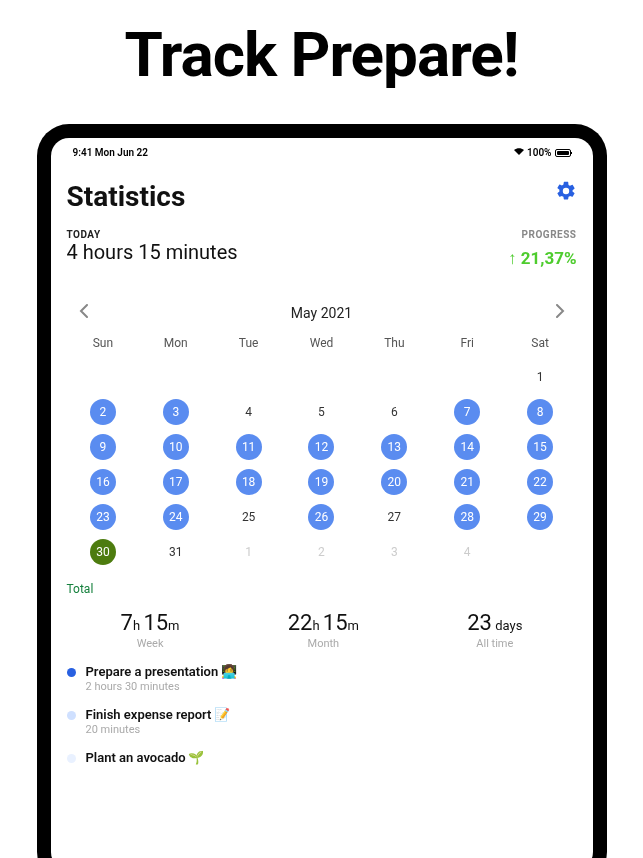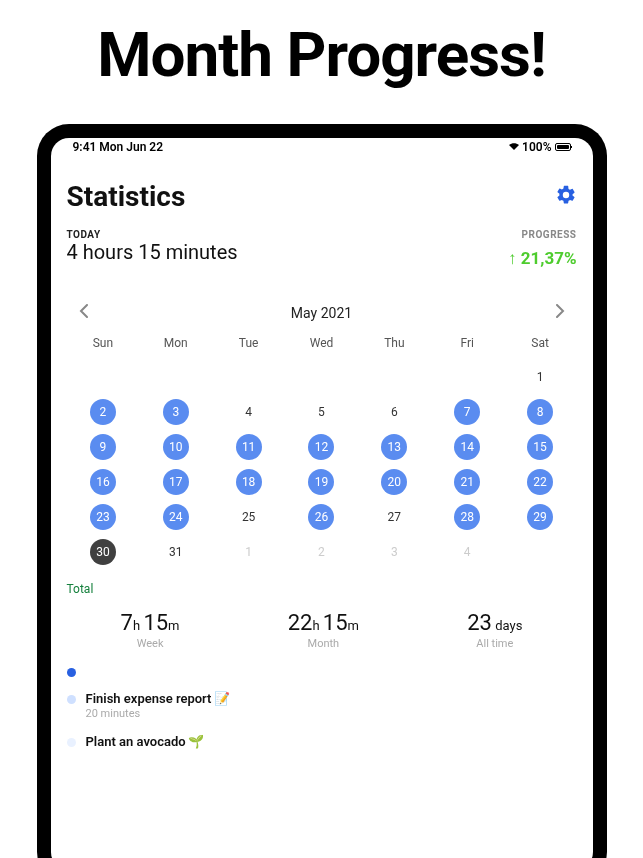--- a/index.html
+++ b/index.html
@@ -23,70 +23,70 @@
   height: 100%;
   background: #fff;
   border-radius: 18px;
   overflow: hidden;
   padding: 0 16px;
 }
 
 .statusbar {
   display: flex;
   justify-content: space-between;
-  align-items: flex-start;
+  align-items: flex-end;
   height: 20px;
-  font-size: 12px;
+  font-size: 10px;
   font-weight: 600;
   padding: 2px 6px 0;
 }
 .statusbar .right { display: flex; align-items: center; gap: 3px; }
 .battery { width: 16px; height: 8px; border: 1px solid #000; border-radius: 2px; position: relative; display: inline-block; }
 .battery::after { content:''; position:absolute; right:-2px; top:2px; width:1px; height:2px; background:#000; }
 .battery::before { content:''; position:absolute; left:1px; top:1px; width:12px; height:4px; background:#000; border-radius:1px; }
 
-.header-row { display: flex; justify-content: space-between; align-items: center; margin-top: 22px; }
+.header-row { display: flex; justify-content: space-between; align-items: flex-start; margin-top: 22px; }
 .header-title { font-size: 28px; font-weight: 700; color: #111; }
 .gear { color: #2860e1; }
 
 .sub-row { display: flex; justify-content: space-between; margin-top: 16px; }
 .sub-label { font-size: 10px; font-weight: 700; letter-spacing: 0.5px; color: #222; }
 .progress-label { font-size: 10px; font-weight: 700; letter-spacing: 0.5px; color: #888; text-align: right; }
 .today-value { font-size: 20px; font-weight: 400; color: #111; margin-top: 0; }
 .progress-value { font-size: 17px; font-weight: 700; color: #4ecc2e; margin-top: 8px; text-align: right; }
 
 .cal-nav { display: flex; justify-content: space-between; align-items: center; margin-top: 30px; padding: 0 8px; }
 .cal-arrow { color: #888; font-size: 16px; padding: 4px; }
 .cal-month { font-size: 14px; color: #222; }
 
 .cal-grid { display: grid; grid-template-columns: repeat(7, 1fr); row-gap: 7px; margin-top: 10px; }
 .cal-dow { text-align: center; font-size: 12px; color: #555; padding-bottom: 6px; }
 .cal-cell { display: flex; justify-content: center; align-items: center; height: 28px; }
 .day { width: 26px; height: 26px; border-radius: 50%; display: flex; align-items: center; justify-content: center; font-size: 12px; }
 .day.plain { color: #333; }
 .day.dim  { color: #ccc; }
 .day.hl   { background: #5a8cf0; color: #fff; }
-.day.sel  { background: #404040; color: #fff; }
+.day.sel  { background: #4d7c0f; color: #fff; }
 
 .section-label { font-size: 12px; color: #15803d; margin-top: 16px; }
 
 .totals-row { display: flex; justify-content: space-around; margin-top: 14px; text-align: center; }
 .tot-val { font-size: 22px; font-weight: 400; color: #111; }
 .tot-val .unit { font-size: 13px; }
 .tot-label { font-size: 11px; color: #aaa; margin-top: 2px; }
 
 .task { display: flex; align-items: flex-start; gap: 10px; margin-top: 14px; }
 .task-dot { width: 9px; height: 9px; border-radius: 50%; margin-top: 4px; flex-shrink: 0; }
 .task-title { font-size: 13px; font-weight: 600; color: #111; }
 .task-sub { font-size: 11px; color: #aaa; margin-top: 1px; }
 </style>
 </head>
 <body>
 
-<h1 class="headline">Month Progress!</h1>
+<h1 class="headline">Track Prepare!</h1>
 
 <div class="device">
   <div class="screen">
 
     <div class="statusbar">
       <span>9:41 Mon Jun 22</span>
       <span class="right">
         <span>
           <svg width="10" height="8" viewBox="0 0 10 8">
               <path d="M5 7L0 2C3 -0.5 7 -0.5 10 2Z" fill="#000"></path>
@@ -276,20 +276,24 @@
           <span>23</span><span class="unit"> days</span>
         </div>
         <div class="tot-label">All time</div>
       </div>
     </div>
 
 
     <div id="tasks">
         <div class="task">
           <div class="task-dot" style="background: rgb(40, 96, 225);"></div>
+          <div>
+            <div class="task-title">Prepare a presentation 👩‍💻</div>
+            <div class="task-sub">2 hours 30 minutes</div>
+          </div>
         </div>
         <div class="task">
           <div class="task-dot" style="background: rgb(207, 224, 255);"></div>
           <div>
             <div class="task-title">Finish expense report 📝</div>
             <div class="task-sub">20 minutes</div>
           </div>
         </div>
         <div class="task">
           <div class="task-dot" style="background: rgb(233, 241, 255);"></div>

